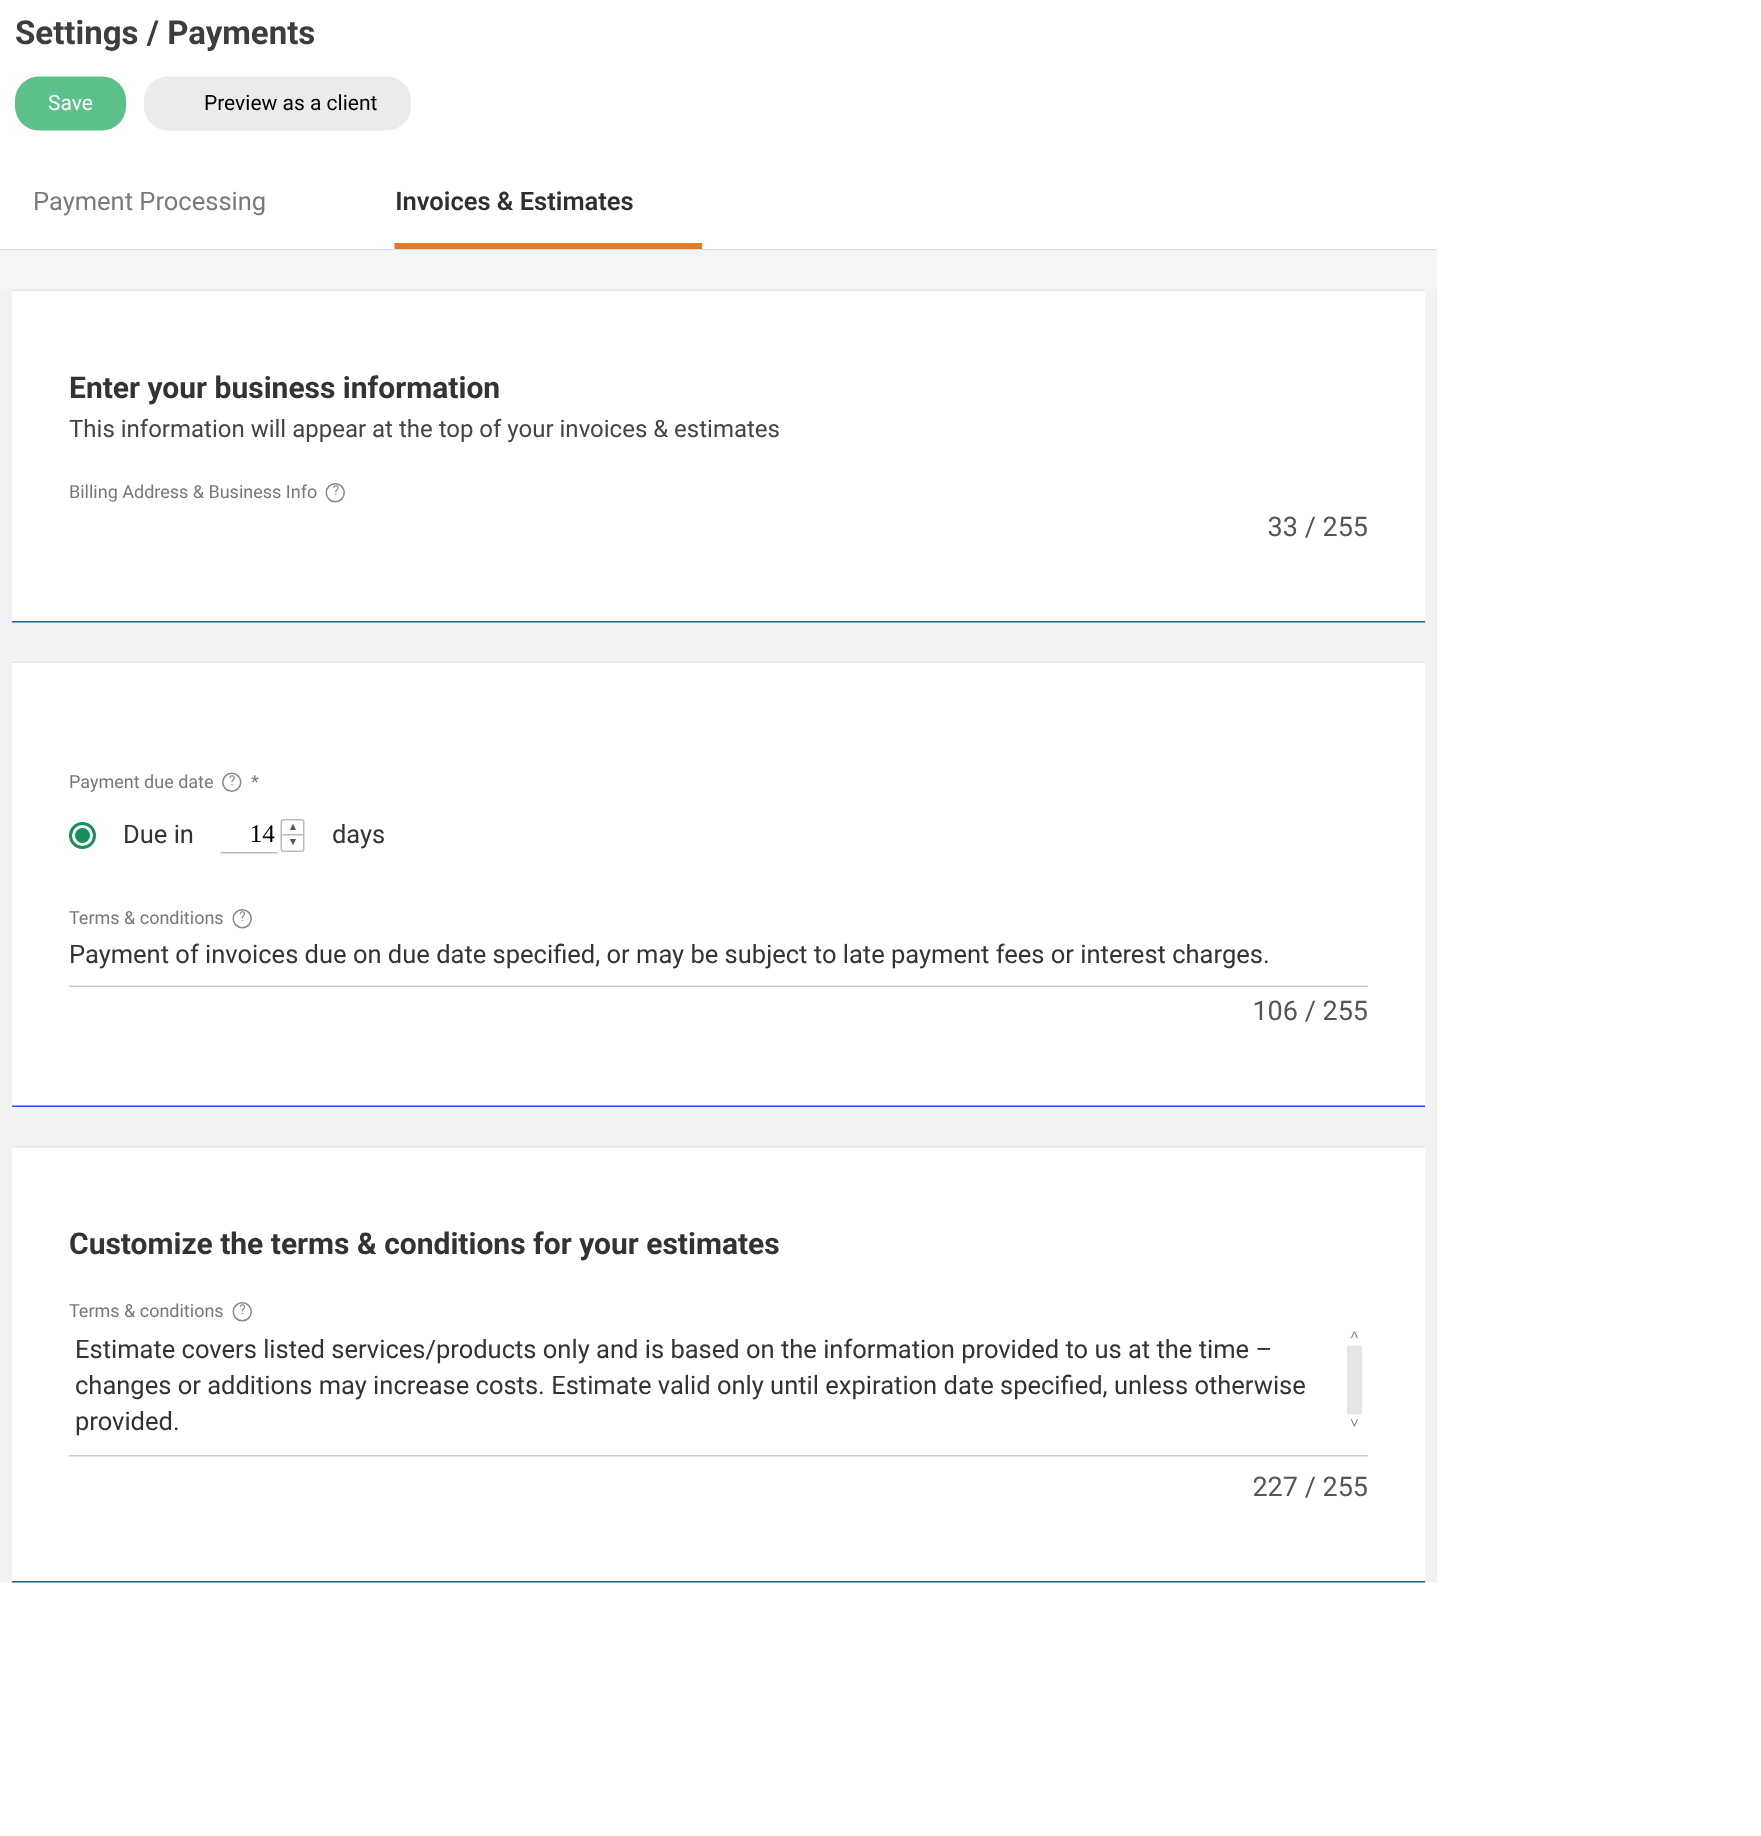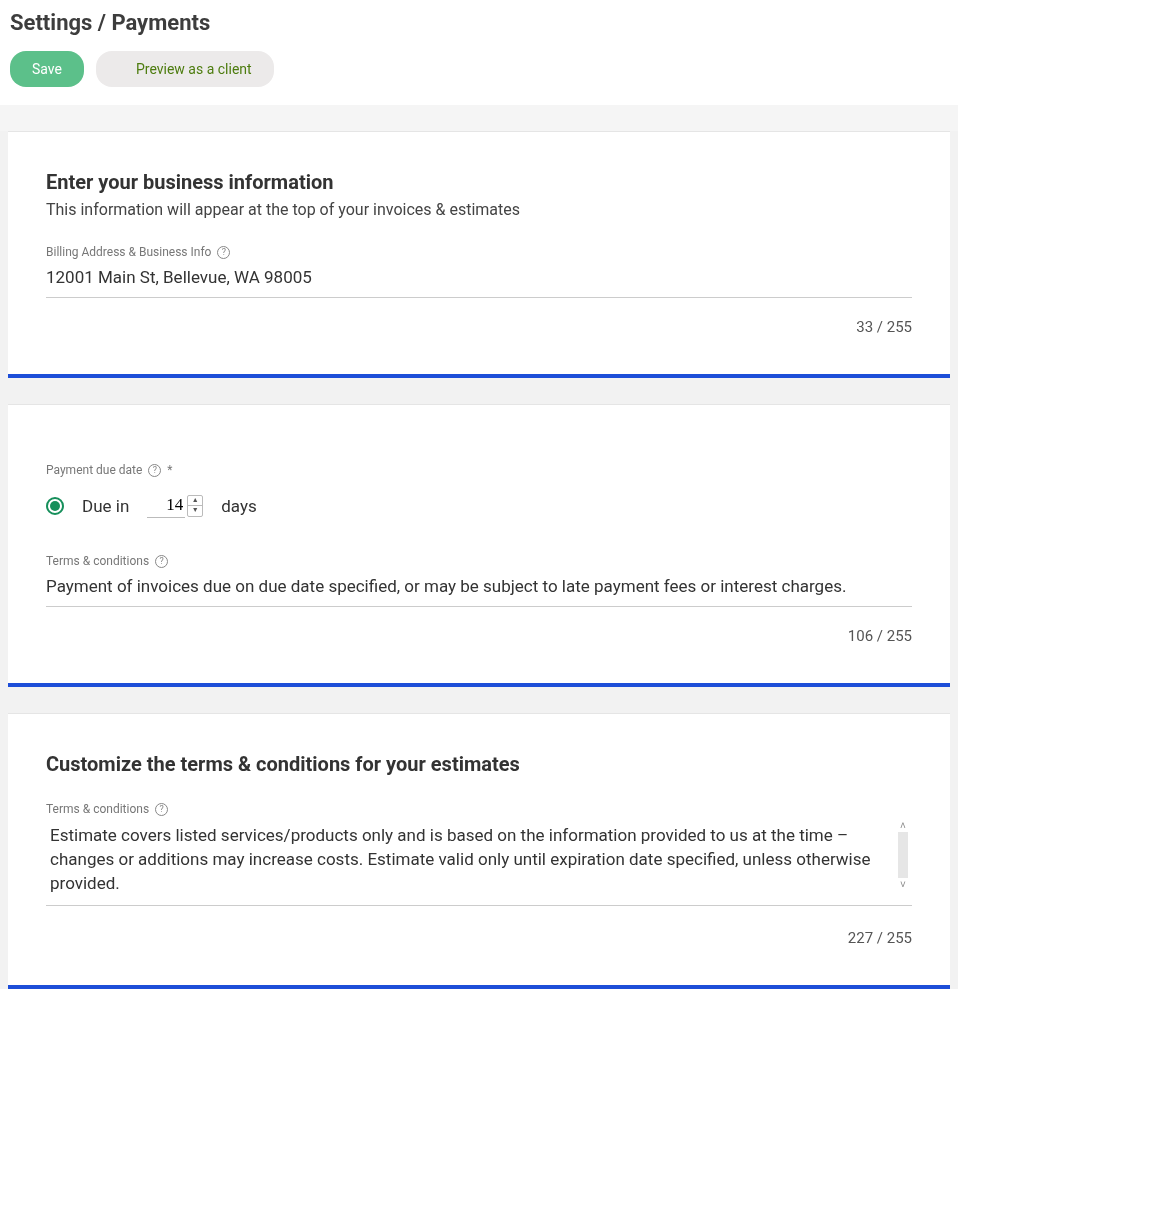--- a/index.html
+++ b/index.html
@@ -22,21 +22,21 @@
   .action-row { display: flex; gap: 12px; }
   .btn {
     border: 0;
     border-radius: 16px;
     padding: 10px 22px;
     font-size: 14px;
     cursor: pointer;
     font-family: inherit;
   }
   .btn-save { background: #5cc08a; color: #fff; }
-  .btn-preview { background: #eceaea; color: #4d7c0f; padding-left: 40px; }
+  .btn-preview { background: #eceaea; color: #000000; padding-left: 40px; }
 
   .tabbar {
     display: flex;
     border-bottom: 1px solid #dcdcdc;
     padding: 0 22px;
     background: #fff;
   }
   .tab {
     padding: 20px 46px 17px 0;
     font-size: 17px;
@@ -45,23 +45,23 @@
     margin-right: 40px;
     border-bottom: 4px solid transparent;
   }
   .tab.active { color: #2f2f2f; font-weight: 600; border-bottom: 4px solid #e27a27; }
 
   .panels { background: #f2f2f2; padding: 0; }
   .gap { height: 26px; background: #f5f5f5; }
   .card {
     background: #fff;
     margin: 0 8px 26px 8px;
-    padding: 38px 38px;
+    padding: 52px 38px;
     border-top: 1px solid #e5e5e5;
-    border-bottom: 4px solid #1d4ed8;
+    border-bottom: 1px solid #1d4ed8;
   }
   .card h2 {
     font-size: 20px;
     font-weight: 700;
     margin: 0 0 6px 0;
     color: #333;
   }
   .card .sub {
     font-size: 16px;
     color: #444;
@@ -95,22 +95,22 @@
     font-size: 17px;
     color: #333;
     padding: 4px 0 10px 0;
     font-family: inherit;
     outline: none;
     background: transparent;
   }
   .counter {
     text-align: right;
     color: #555;
-    font-size: 15px;
-    margin-top: 20px;
+    font-size: 18px;
+    margin-top: 6px;
   }
 
   .radio-row {
     display: flex;
     align-items: center;
     gap: 18px;
     margin: 16px 0;
     font-size: 17px;
     color: #333;
   }
@@ -202,33 +202,36 @@
 <div class="wrapper">
 
   <div class="topbar">
     <div class="breadcrumb">Settings / Payments</div>
     <div class="action-row">
       <button class="btn btn-save">Save</button>
       <button class="btn btn-preview">Preview as a client</button>
     </div>
   </div>
 
+  <div class="tabbar">
+    <div class="tab">Payment Processing</div>
+    <div class="tab active">Invoices &amp; Estimates</div>
+  </div>
 
   <div class="panels">
     <div class="gap"></div>
 
     <div class="card">
       <h2>Enter your business information</h2>
       <p class="sub">This information will appear at the top of your invoices &amp; estimates</p>
 
       <div class="field-label">
         <span>Billing Address &amp; Business Info</span>
         <span class="info-icon">?</span>
       </div>
-      <input class="input-line" value="12001 Main St, Bellevue, WA 98005" style="">
       <div class="counter">33 / 255</div>
     </div>
 
     <div class="card">
       <div class="section-gap"></div>
       <div class="field-label">
         <span>Payment due date</span>
         <span class="info-icon">?</span>
         <span>*</span>
       </div>

